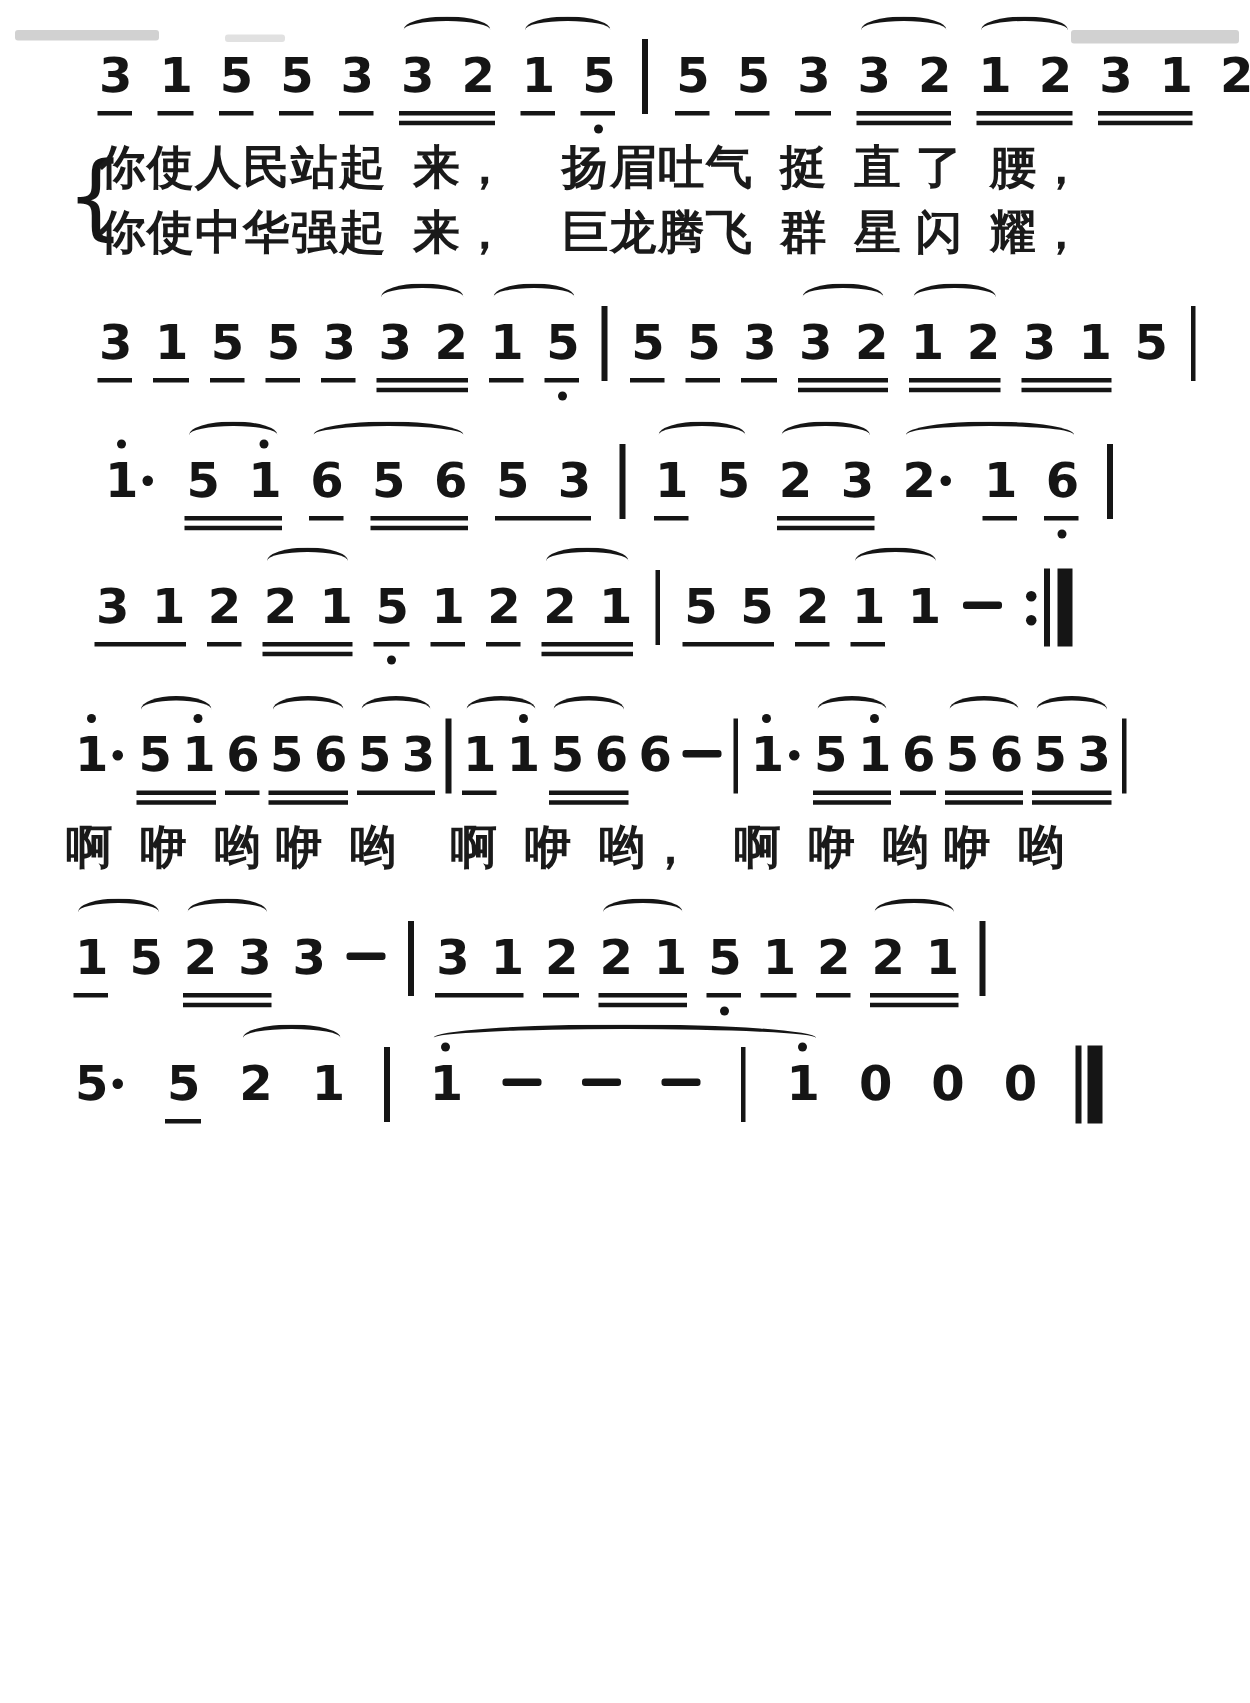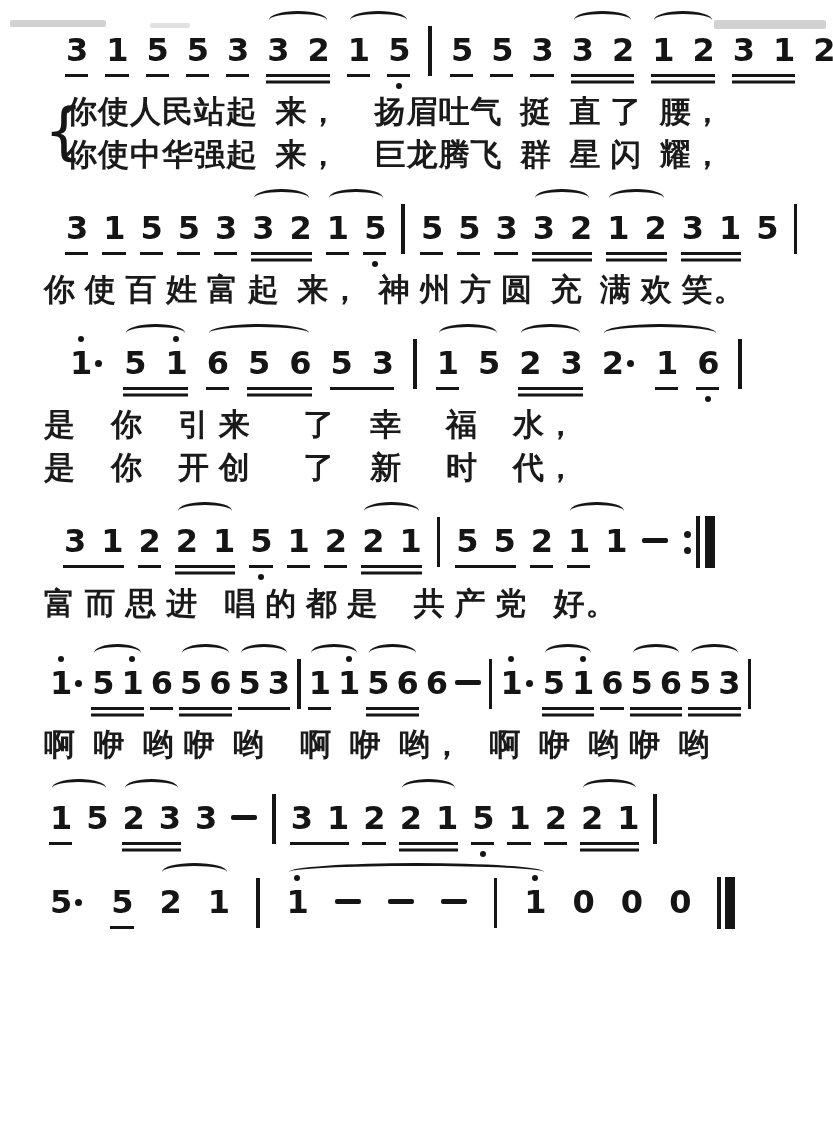--- a/index.html
+++ b/index.html
@@ -314,21 +314,20 @@
           </div>
         </div>
         <div class="seg">
           <div class="grp b0">
             <div class="bar"></div>
           </div>
         </div>
       </div>
       <div class="verse">
         <div class="rows">
-          <div class="lyric-row">你 使 百 姓 富 起  来，  神 州 方 圆  充  满 欢 笑。</div>
         </div>
       </div>
       <div class="music-line c3">
         <div class="seg">
           <div class="grp b0">
             <div class="note dotted">
               <div class="num">1</div>
               <div class="hidot"></div>
               <div class="adot"></div>
             </div>
@@ -413,26 +412,20 @@
             <div class="note">
               <div class="num">6</div>
               <div class="lodot"></div>
             </div>
           </div>
         </div>
         <div class="seg">
           <div class="grp b0">
             <div class="bar"></div>
           </div>
-        </div>
-      </div>
-      <div class="verse">
-        <div class="rows">
-          <div class="lyric-row">是    你    引 来      了    幸     福    水，</div>
-          <div class="lyric-row">是    你    开 创      了    新     时    代，</div>
         </div>
       </div>
       <div class="music-line c4">
         <div class="seg">
           <div class="grp b1">
             <div class="note">
               <div class="num">3</div>
             </div>
             <div class="note">
               <div class="num">1</div>
@@ -527,21 +520,20 @@
                 <div class="rdot"></div>
               </div>
               <div class="thinb"></div>
               <div class="thickb"></div>
             </div>
           </div>
         </div>
       </div>
       <div class="verse">
         <div class="rows">
-          <div class="lyric-row">富 而 思 进   唱 的 都 是    共 产 党   好。</div>
         </div>
       </div>
       <div class="music-line c5">
         <div class="seg">
           <div class="grp b0">
             <div class="note dotted">
               <div class="num">1</div>
               <div class="hidot"></div>
               <div class="adot"></div>
             </div>

